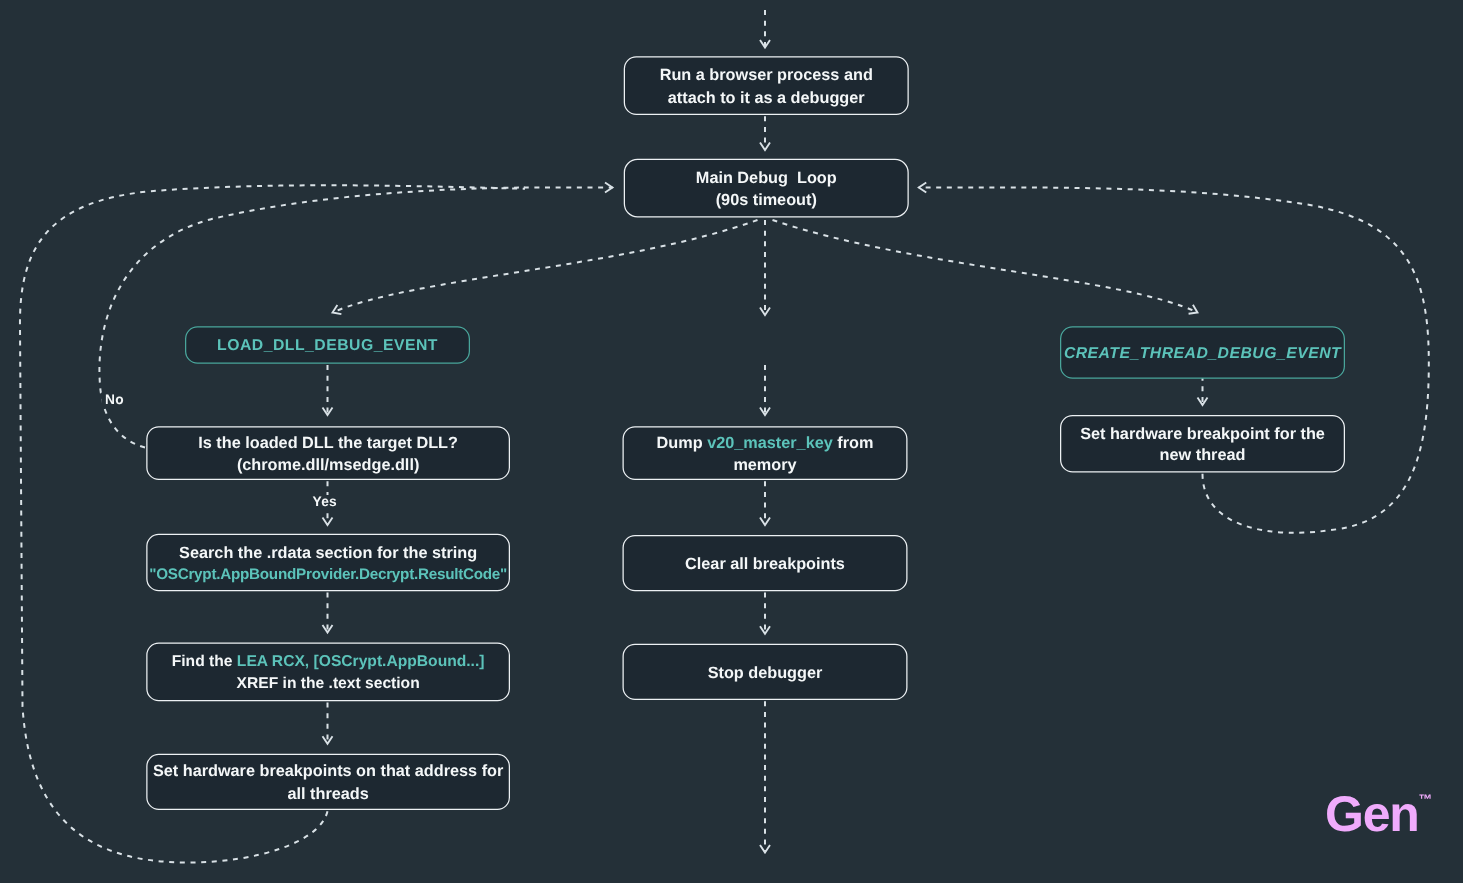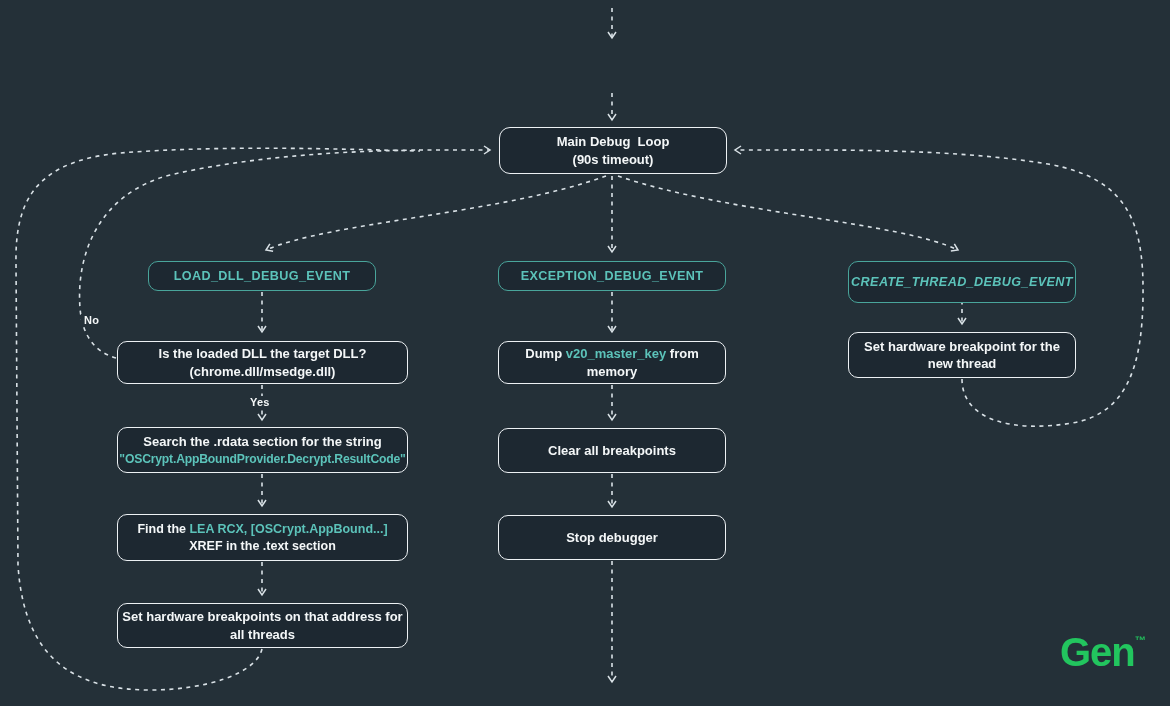--- a/index.html
+++ b/index.html
@@ -33,21 +33,21 @@
   .code{color:var(--accent-text);}
   .tight{font-size:12.2px;letter-spacing:-0.2px;white-space:nowrap;}
   .findline{font-size:12.5px;}
   .pre{white-space:pre-wrap;}
   .edge-label{
     position:absolute;z-index:3;font-size:11px;letter-spacing:.2px;
     background:var(--background);padding:0 3px;color:var(--text);
   }
   .logo{
     position:absolute;z-index:3;left:1060px;top:630px;
-    font-size:40px;letter-spacing:-1px;color:#22c55e;font-weight:700;
+    font-size:40px;letter-spacing:-1px;color:#f0abfc;font-weight:700;
   }
   .logo sup{font-size:11px;letter-spacing:0;vertical-align:top;position:relative;top:4px;}
   
   #run{left:499px;top:45px;width:228px;height:47px;}
   #main{left:499px;top:127px;width:228px;height:47px;border-radius:11px;}
   #load{left:148px;top:261px;width:228px;height:30px;}
   #exception{left:498px;top:261px;width:228px;height:30px;}
   #create{left:848px;top:261px;width:228px;height:42px;font-style:italic;}
   #is-target{left:117px;top:341px;width:291px;height:43px;}
   #dump{left:498px;top:341px;width:228px;height:43px;}
@@ -84,33 +84,33 @@
     <path class="wire" d="M116,358 C94,352 82,334 80,308 C76,255 98,194 170,175 C252,156 345,151 420,150"></path>
     <path class="wire" marker-end="url(#arw)" d="M419,150 L490,150"></path>
     <path class="wire" marker-end="url(#arw)" d="M612,292 L612,332"></path>
     <path class="wire" marker-end="url(#arw)" d="M612,385 L612,420"></path>
     <path class="wire" marker-end="url(#arw)" d="M612,474 L612,507"></path>
     <path class="wire" marker-end="url(#arw)" d="M612,561 L612,682"></path>
     <path class="wire" marker-end="url(#arw)" d="M962,292 L962,324"></path>
     <path class="wire" marker-end="url(#arw)" d="M962,379 C962,420 1012,433 1072,423 C1126,414 1142,368 1143,298 C1144,228 1132,179 1048,164 C950,148 832,150 735,150"></path>
   </svg>
 
+  <div class="box" id="run">
+    <div>Run a browser process and attach to it as a debugger</div>
+  </div>
 
   <div class="box" id="main">
     <div class="pre">Main Debug  Loop</div>
     <div>(90s timeout)</div>
   </div>
 
   <div class="box accent" id="load">
     <div>LOAD_DLL_DEBUG_EVENT</div>
   </div>
 
-  <div class="box accent" id="exception">
-    <div>EXCEPTION_DEBUG_EVENT</div>
-  </div>
 
   <div class="box accent" id="create">
     <div>CREATE_THREAD_DEBUG_EVENT</div>
   </div>
 
   <div class="box wide" id="is-target">
     <div>Is the loaded DLL the target DLL?</div>
     <div>(chrome.dll/msedge.dll)</div>
   </div>
 

